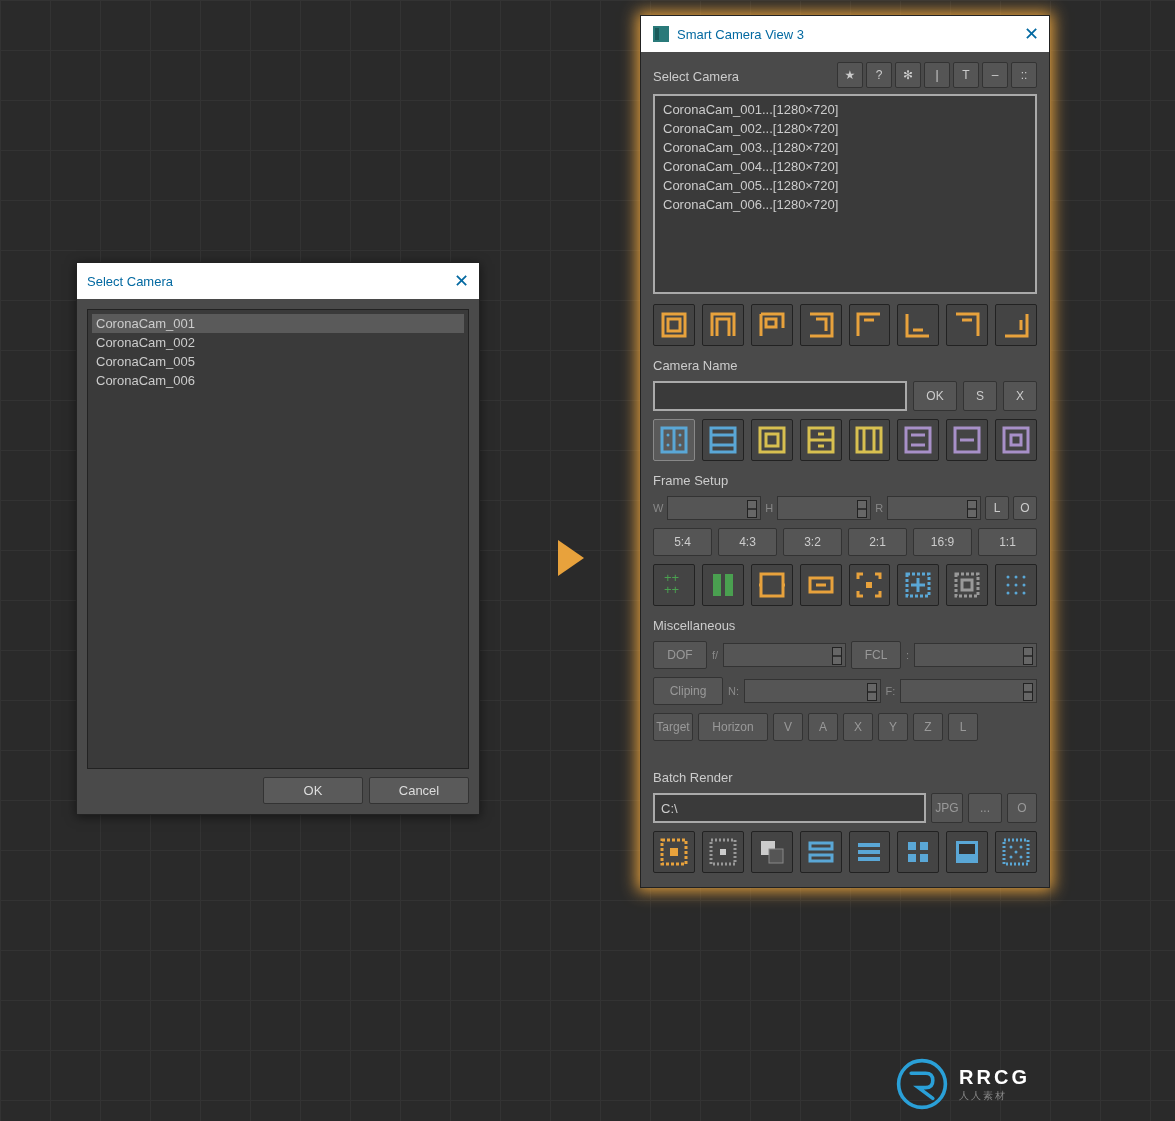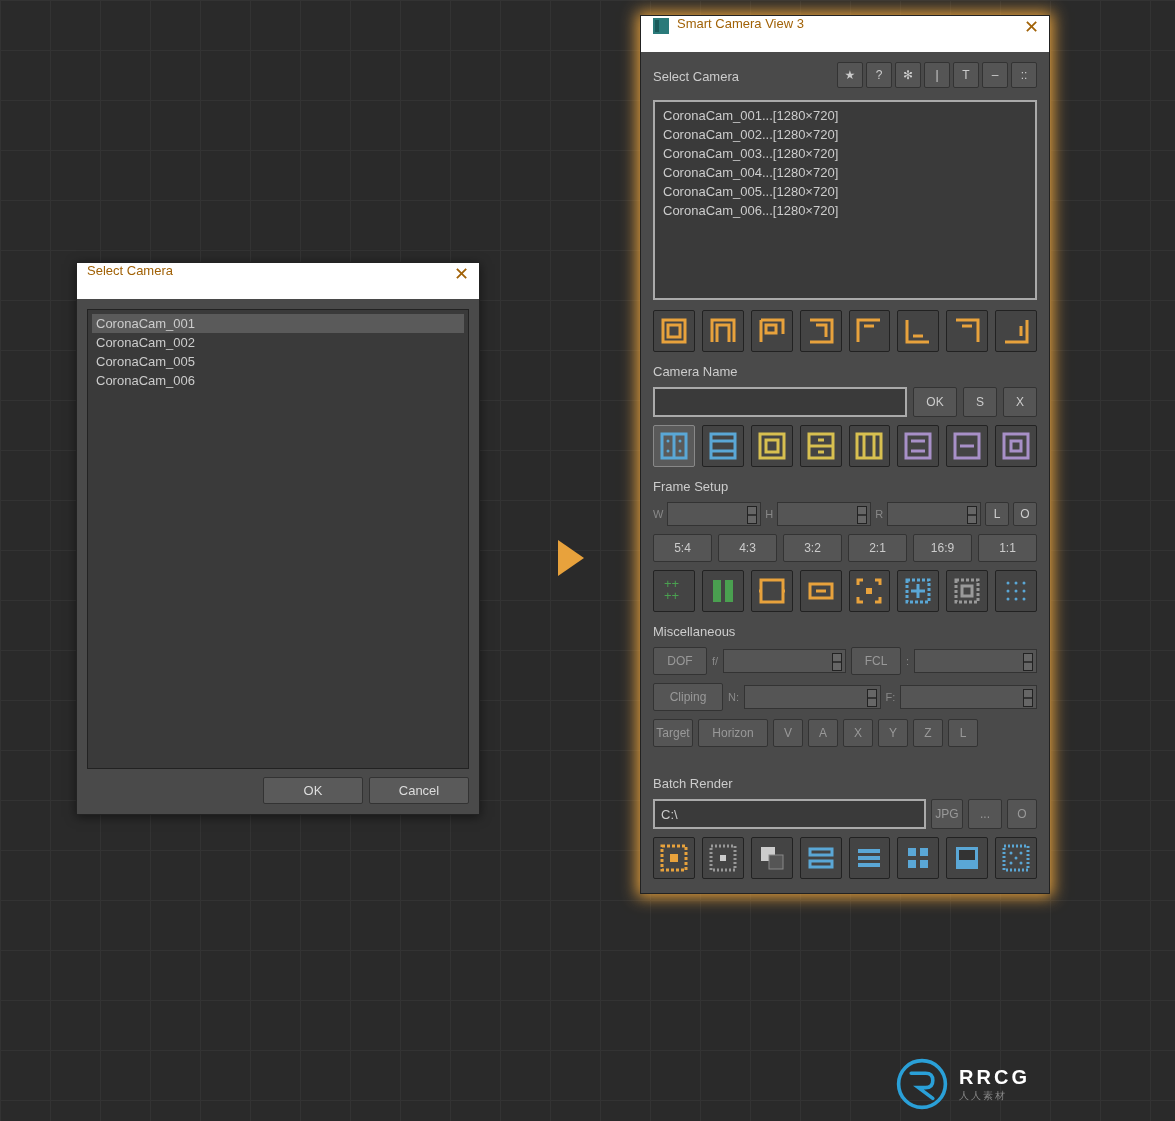--- a/index.html
+++ b/index.html
@@ -1,18 +1,18 @@
 <!DOCTYPE html>
 <html><head>
 <meta charset="utf-8">
 <style>
 *{box-sizing:border-box;margin:0;padding:0;font-family:"Segoe UI",Arial,sans-serif;font-size:13px;user-select:none}
 body{width:1175px;height:1121px;background:#2a2a2a;background-image:linear-gradient(#333 1px,transparent 1px),linear-gradient(90deg,#333 1px,transparent 1px);background-size:50px 50px;position:relative;overflow:hidden}
 .dlg{position:absolute;background:#4a4a4a;border:1px solid #222;box-shadow:0 2px 10px rgba(0,0,0,.5)}
-.titlebar{background:#fff;display:flex;padding:0 10px;height:36px;color:#a16207;font-size:14px}
+.titlebar{background:#fff;display:flex;align-items:center;padding:0 10px;height:36px;color:#0369a1;font-size:14px}
 .titlebar .title{flex:1;font-weight:500}
 .titlebar .close{font-size:18px;cursor:pointer}
 .body{padding:10px}
 .listbox{background:#3a3a3a;border:1px solid #222;min-height:100px;padding:4px;color:#ccc}
 .listbox .item{padding:2px 4px;font-size:13px}
 .listbox .item.sel{background:#5a5a5a}
 .btn{background:#5a5a5a;border:1px solid #333;color:#ddd;padding:5px 12px;text-align:center;cursor:pointer;border-radius:2px}
 .row{display:flex;gap:6px;align-items:center;margin-top:8px}
 .rowr{justify-content:flex-end}
 .arrow{position:absolute;left:558px;top:540px;width:0;height:0;border-top:18px solid transparent;border-bottom:18px solid transparent;border-left:26px solid #e8a23c}
@@ -85,21 +85,21 @@
         <div class="sbtn">★</div>
         <div class="sbtn">?</div>
         <div class="sbtn">✻</div>
         <div class="sbtn">|</div>
         <div class="sbtn">T</div>
         <div class="sbtn">–</div>
         <div class="sbtn">::</div>
       </div>
     </div>
 
-    <div class="listbox" style="height:200px;margin-top:12px;border:2px solid #aaa">
+    <div class="listbox" style="height:200px;margin-top:6px;border:2px solid #aaa">
       <div class="item">CoronaCam_001...[1280×720]</div>
       <div class="item">CoronaCam_002...[1280×720]</div>
       <div class="item">CoronaCam_003...[1280×720]</div>
       <div class="item">CoronaCam_004...[1280×720]</div>
       <div class="item">CoronaCam_005...[1280×720]</div>
       <div class="item">CoronaCam_006...[1280×720]</div>
     </div>
 
     <div class="toolrow" style="margin-top:10px;gap:7px">
       <div class="iconbtn">

